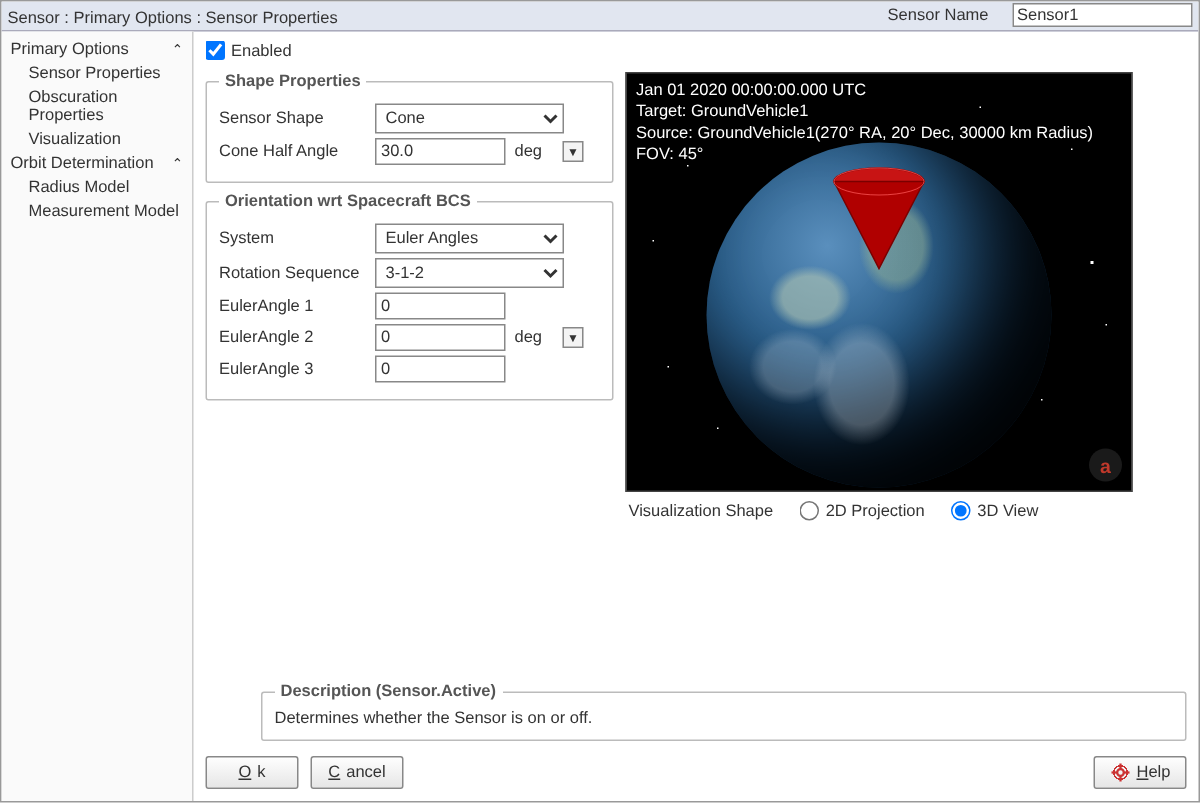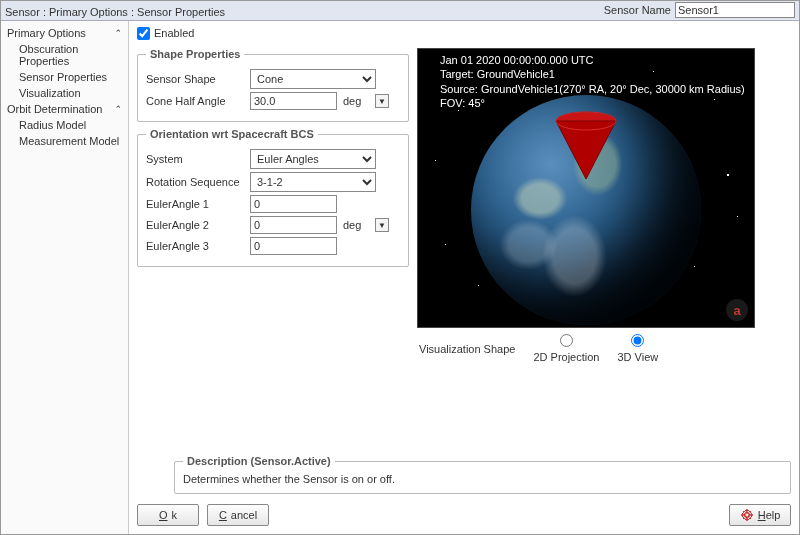--- a/index.html
+++ b/index.html
@@ -1,53 +1,53 @@
 <!DOCTYPE html>
 <html><head>
 <meta charset="utf-8">
 <style>
   * { box-sizing: border-box; margin: 0; padding: 0; font-family: "Segoe UI", Tahoma, sans-serif; font-size: 11px; color: #333; }
   body { width: 800px; height: 535px; background: #fff; border: 1px solid #999; overflow: hidden; }
   .titlebar { display: flex; justify-content: space-between; align-items: flex-end; background: #e1e6f0; border-bottom: 1px solid #aab; padding: 2px 4px; height: 20px; }
-  .titlebar .right { display: flex; align-items: center; gap: 4px; }
+  .titlebar .right { display: flex; align-items: center; gap: 16px; }
   .titlebar input { width: 120px; height: 16px; border: 1px solid #888; padding: 0 2px; font-size: 11px; }
   .main { display: flex; height: calc(100% - 20px); }
   .sidebar { width: 128px; border-right: 1px solid #ccc; padding: 4px 0; background: #fafafa; }
   .group-header { display: flex; justify-content: space-between; align-items: center; padding: 2px 6px; font-size: 11px; cursor: pointer; }
   .group-header .chev { font-size: 9px; }
   .nav-item { padding: 2px 4px 2px 18px; cursor: pointer; }
   .content { flex: 1; display: flex; flex-direction: column; padding: 6px 8px 8px 8px; gap: 6px; }
   .top { display: flex; gap: 8px; flex: 0 0 auto; }
   .left-col { width: 272px; display: flex; flex-direction: column; gap: 6px; }
   fieldset { border: 1px solid #bbb; border-radius: 2px; padding: 6px 8px 8px 8px; }
   legend { padding: 0 4px; color: #555; font-size: 11px; font-weight: bold; }
   .row { display: flex; align-items: center; gap: 6px; margin: 3px 0; }
   .row label { width: 98px; }
   .row input[type=text] { width: 87px; height: 18px; border: 1px solid #888; padding: 0 3px; }
   .row select { width: 126px; height: 20px; border: 1px solid #888; background: #fff; padding: 0 2px; }
   .unit { width: 26px; }
   .dd { width: 14px; height: 14px; border: 1px solid #888; display: inline-flex; align-items: center; justify-content: center; font-size: 8px; background: #f4f4f4; cursor: pointer; }
-  .enabled-row { display: flex; align-items: flex-start; gap: 4px; margin-bottom: 2px; }
+  .enabled-row { display: flex; align-items: center; gap: 4px; margin-bottom: 2px; }
   .vis-panel { flex: 1; display: flex; flex-direction: column; gap: 6px; }
   .view3d { position: relative; width: 338px; height: 280px; background: #000; overflow: hidden; border: 1px solid #444; }
-  .overlay { position: absolute; top: 4px; left: 6px; color: #fff; font-size: 11px; line-height: 1.3; white-space: pre; margin-left: 16px; }
+  .overlay { position: absolute; top: 4px; left: 6px; color: #fff; font-size: 11px; line-height: 1.3; white-space: pre; }
   .overlay span { color: #fff; }
   .stars .s { position: absolute; width: 1px; height: 1px; background: #fff; }
   .earth { position: absolute; left: 50%; top: 58%; transform: translate(-50%,-50%); width: 230px; height: 230px; border-radius: 50%;
            background: radial-gradient(circle at 35% 30%, #5a8fbd 0%, #2a5e8a 35%, #0d2c4a 70%, #000 100%);
            box-shadow: inset -40px -40px 60px rgba(0,0,0,0.9); }
   .earth::after { content:""; position:absolute; inset:0; border-radius:50%;
            background: radial-gradient(ellipse at 30% 45%, rgba(180,200,180,0.6) 0 8%, transparent 12%),
                        radial-gradient(ellipse at 55% 30%, rgba(150,180,150,0.5) 0 10%, transparent 14%),
                        radial-gradient(ellipse at 45% 70%, rgba(255,255,255,0.25) 0 12%, transparent 18%),
                        radial-gradient(ellipse at 25% 65%, rgba(255,255,255,0.2) 0 8%, transparent 12%); }
   .cone { position: absolute; left: 50%; top: 62px; transform: translateX(-50%); }
   .watermark { position: absolute; right: 6px; bottom: 6px; width: 22px; height: 22px; border-radius: 50%; background: #1a1a1a; display:flex; align-items:center; justify-content:center; color:#c0392b; font-weight:bold; font-size:13px;}
   .vis-type-row { display: flex; align-items: center; gap: 18px; padding-left: 2px; }
-  .vis-type-row .opt { display: flex; align-items: center; gap: 4px; flex-direction: column; }
+  .vis-type-row .opt { display: flex; align-items: center; gap: 4px; }
   .spacer { flex: 1; }
   .desc-field { margin-top: auto; margin-left: 37px; }
   .desc-field fieldset { }
   .btn-row { display: flex; gap: 8px; padding-top: 4px; }
   .btn { min-width: 62px; height: 22px; border: 1px solid #888; background: linear-gradient(#fefefe,#e6e6e6); border-radius: 2px; display: inline-flex; align-items: center; justify-content: center; gap: 4px; cursor: pointer; }
   .btn u { text-decoration: underline; }
   .help-icon { width:14px; height:14px; display:inline-block; position:relative;}
   .help-icon::before, .help-icon::after { content:""; position:absolute; background:#c33; }
   .help-icon::before { left:0; right:0; top:0; bottom:0; background:
       radial-gradient(circle at 50% 50%, transparent 4px, #c33 4px 5px, transparent 5px); }
@@ -64,22 +64,22 @@
     <input type="text" value="Sensor1" style="">
   </span>
 </div>
 
 <div class="main">
   <div class="sidebar">
     <div class="group-header">
       <span>Primary Options</span>
       <span class="chev">⌃</span>
     </div>
+    <div class="nav-item">Sensor Properties</div>
     <div class="nav-item">Obscuration Properties</div>
-    <div class="nav-item">Sensor Properties</div>
     <div class="nav-item">Visualization</div>
     <div class="group-header">
       <span>Orbit Determination</span>
       <span class="chev">⌃</span>
     </div>
     <div class="nav-item">Radius Model</div>
     <div class="nav-item">Measurement Model</div>
   </div>
 
   <div class="content">

